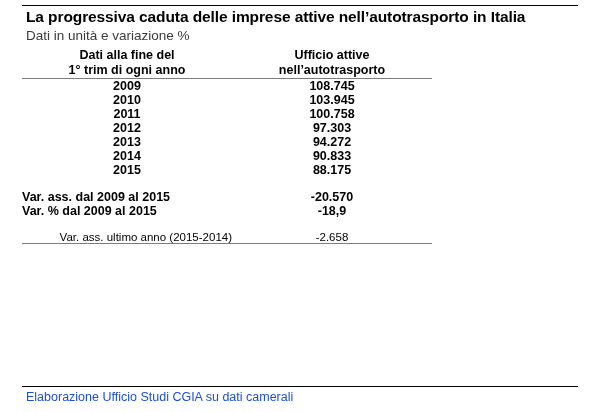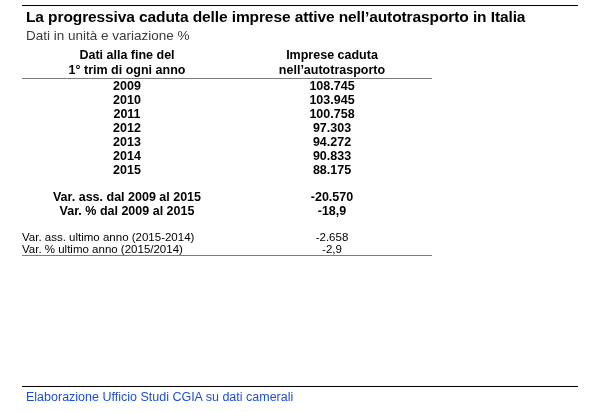--- a/index.html
+++ b/index.html
@@ -89,33 +89,33 @@
   .val-cell {
     text-align: center;
     font-size: 12.5px;
     padding: 6px 6px 5px 6px;
     font-weight: bold;
   }
   .spacer-row td {
     height: 13px;
   }
   .bold-label {
-    text-align: center;
+    text-align: left;
     font-size: 12.5px;
     font-weight: bold;
     padding: 6px 6px 5px 6px;
   }
   .bold-val {
     text-align: center;
     font-size: 12.5px;
     font-weight: bold;
     padding: 6px 6px 5px 6px;
   }
   .small-label {
-    text-align: left;
+    text-align: right;
     font-size: 11.5px;
     font-weight: normal;
     padding: 6px 6px 5px 6px;
   }
   .small-val {
     text-align: center;
     font-size: 11.5px;
     font-weight: normal;
     padding: 6px 6px 5px 6px;
   }
@@ -151,21 +151,21 @@
         <col class="c1">
         <col class="c2">
       </colgroup>
       <thead>
         <tr>
           <th class="head-cell">
             <div>Dati alla fine del</div>
             <div>1° trim di ogni anno</div>
           </th>
           <th class="head-cell">
-            <div>Imprese caduta</div>
+            <div>Ufficio attive</div>
             <div>nell’autotrasporto</div>
           </th>
         </tr>
         <tr class="rule-row">
           <td colspan="2">
               <div class="rule"></div>
             </td>
         </tr>
       </thead>
       <tbody>
@@ -214,24 +214,20 @@
 
         <tr class="spacer-row">
             <td></td>
             <td></td>
           </tr>
 
         <tr>
           <td class="small-label">Var. ass. ultimo anno (2015-2014)</td>
           <td class="small-val">-2.658</td>
         </tr>
-        <tr>
-          <td class="small-label">Var. % ultimo anno (2015/2014)</td>
-          <td class="small-val">-2,9</td>
-        </tr>
         <tr class="rule-row">
           <td colspan="2">
               <div class="rule"></div>
             </td>
         </tr>
       </tbody>
     </table>
   </div>
 
   <div class="footer-rule"></div>

